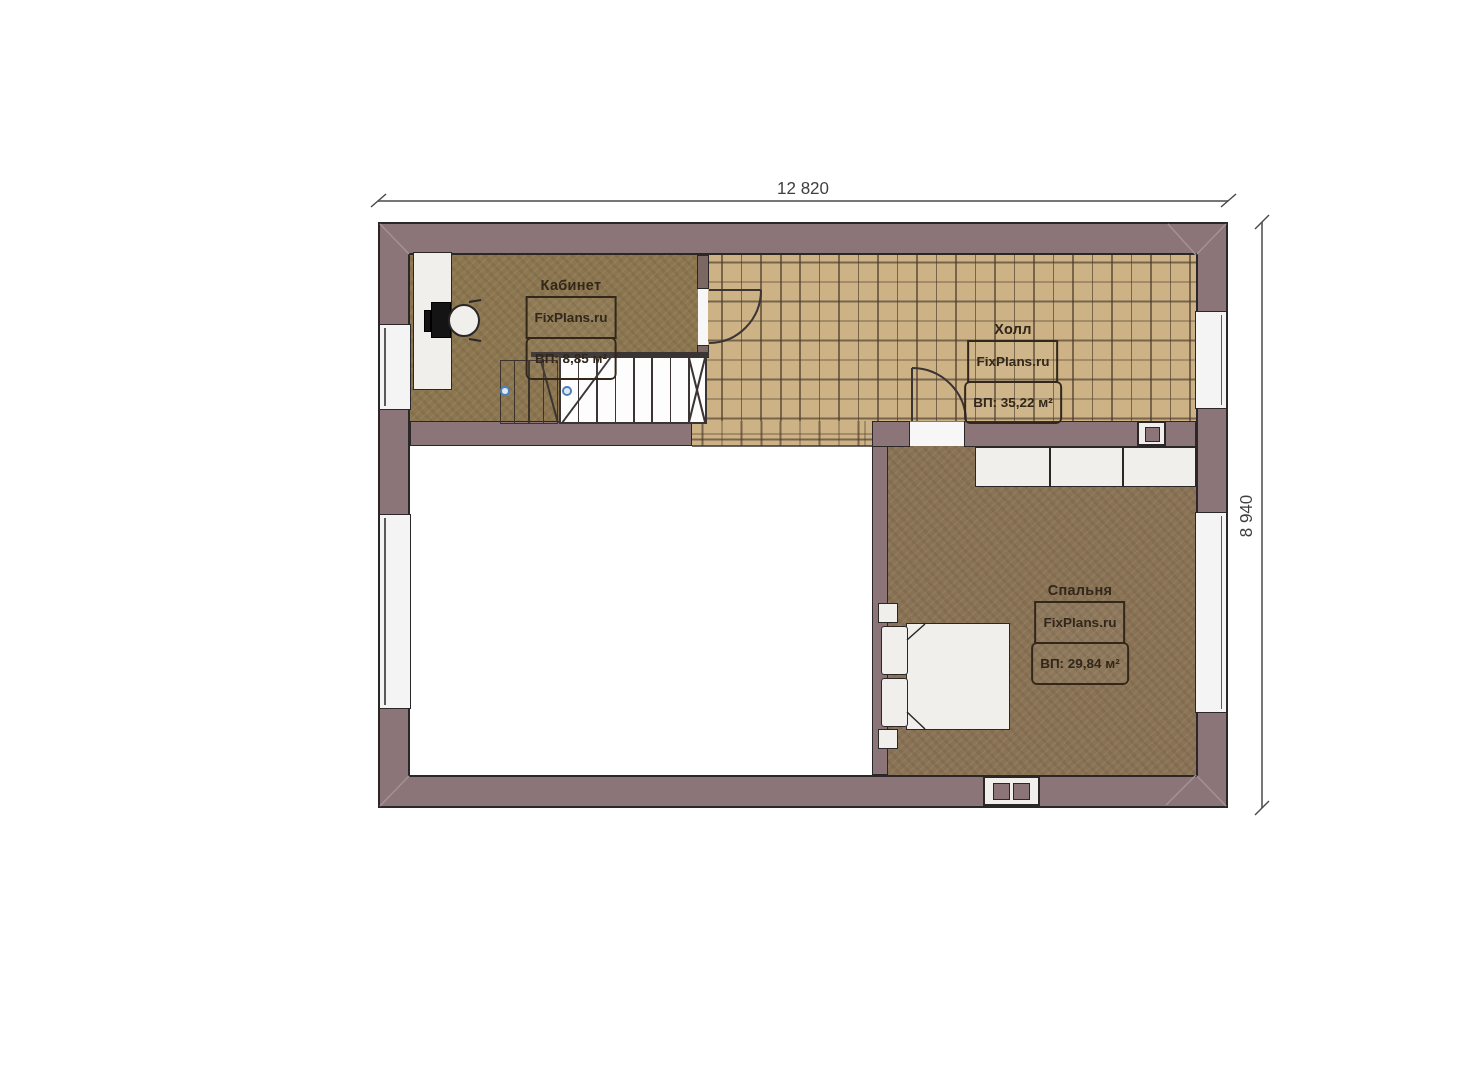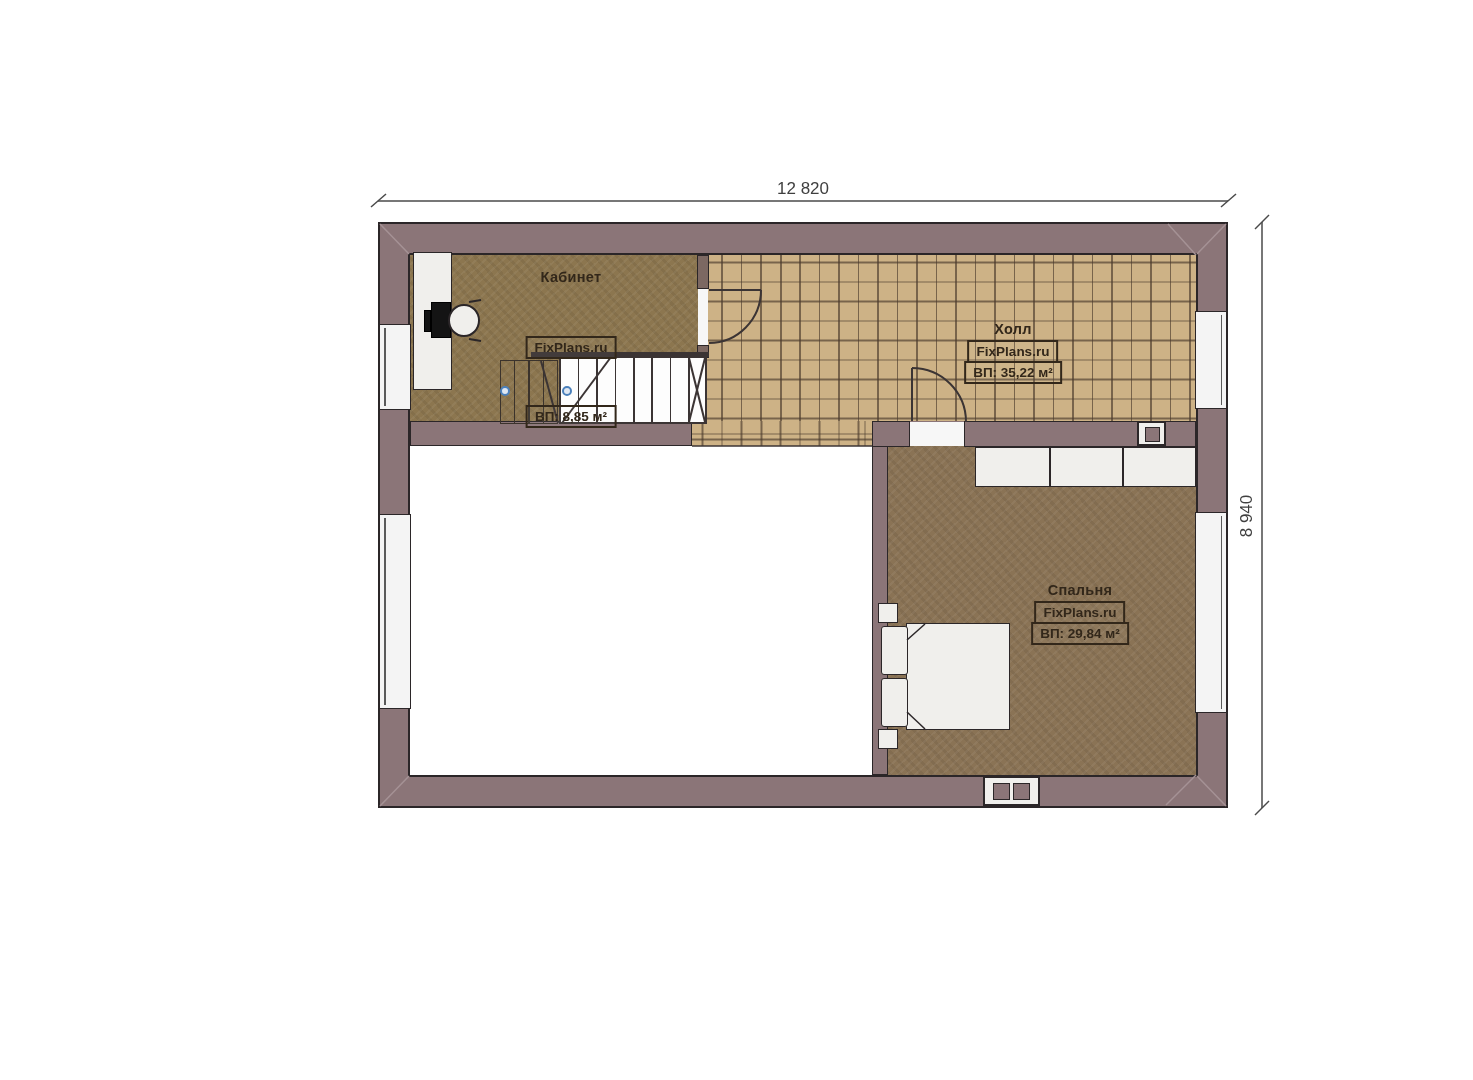--- a/index.html
+++ b/index.html
@@ -41,23 +41,23 @@
   .stairs-white{background:#fdfdfd;border:2px solid #3b3434;
         background-image:repeating-linear-gradient(90deg, transparent 0 16.9px, #3b3434 16.9px 18.4px);}
   .stairs-brown{border:1.5px solid #3b332c;
         background-image:repeating-linear-gradient(90deg, transparent 0 13px, #3b332c 13px 14.5px);}
   .stairwall{background:#3b3434;}
 
   
   .roomlabel{display:flex;flex-direction:column;align-items:center;transform:translateX(-50%);
              color:#32271a;}
   .roomname{font-weight:700;font-size:14.5px;letter-spacing:.3px;margin-bottom:3px;white-space:nowrap;}
-  .labelbox{border:2px solid #32271a;padding:2px 7px;font-weight:700;font-size:13.5px;
+  .labelbox{border:2px solid #32271a;padding:12px 7px;font-weight:700;font-size:13.5px;
             white-space:nowrap;background:rgba(255,255,255,0.04);}
-  .labelbox + .labelbox{margin-top:-2px;}
+  .labelbox + .labelbox{margin-top:-2px;border-radius:6px;}
 
   .dimtext{color:#3f3f3f;font-size:17px;white-space:nowrap;}
   #dim-top-label{transform:translateX(-50%);}
   #dim-right-label{transform:translate(-50%,-50%) rotate(-90deg);}
 
   svg{position:absolute;left:0;top:0;pointer-events:none;}
 </style>
 </head>
 <body>
 
@@ -165,21 +165,21 @@
     </g>
 
     <g stroke="#2b2628" stroke-width="1.5">
       <line x1="907" y1="640" x2="925" y2="624"></line>
       <line x1="907" y1="712" x2="925" y2="729"></line>
     </g>
 
     <line x1="692" y1="446" x2="872" y2="446" stroke="#3b3434" stroke-width="1.5"></line>
   </svg>
 
-  <div class="abs roomlabel" style="left:571px;top:269px;gap:48px;">
+  <div class="abs roomlabel" style="left:571px;top:277px;">
     <div class="roomname">Кабинет</div>
     <div class="labelbox">FixPlans.ru</div>
     <div class="labelbox">ВП: 8,85 м²</div>
   </div>
   <div class="abs roomlabel" style="left:1013px;top:321px;">
     <div class="roomname">Холл</div>
     <div class="labelbox">FixPlans.ru</div>
     <div class="labelbox">ВП: 35,22 м²</div>
   </div>
   <div class="abs roomlabel" style="left:1080px;top:582px;text-align:right;">

